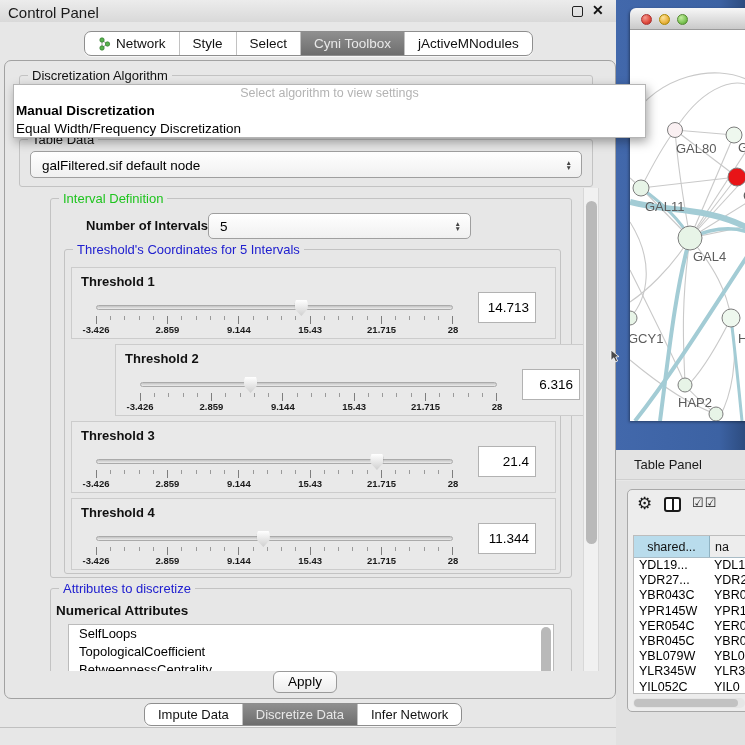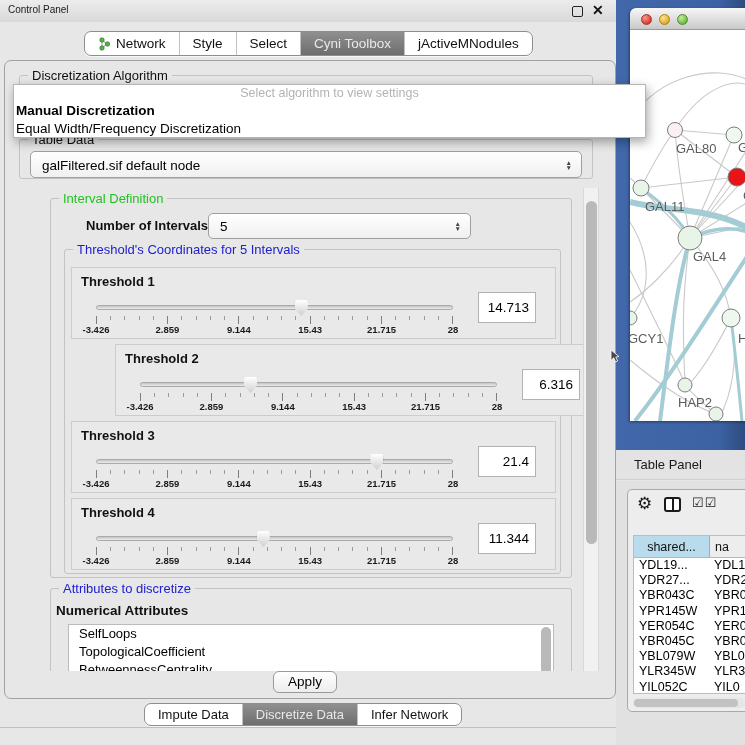--- a/index.html
+++ b/index.html
@@ -3,21 +3,21 @@
 <meta charset="utf-8">
 <style>
   html,body{margin:0;padding:0;background:#cfcfcf;}
   *{box-sizing:border-box;}
   .screen{position:relative;width:745px;height:745px;overflow:hidden;
           font-family:"Liberation Sans",sans-serif;background:#e7e7e7;color:#111;}
   .abs{position:absolute;}
 
   
   .cp-titlebar{left:0;top:0;width:616px;height:22px;background:linear-gradient(#ececec,#d9d9d9);}
-  .cp-title{position:absolute;left:8px;top:4px;font-size:10px;color:#1a1a1a;}
+  .cp-title{position:absolute;left:8px;top:4px;font-size:15px;color:#1a1a1a;}
   .float-icon{position:absolute;left:572px;top:6px;width:11px;height:11px;border:1.5px solid #222;border-radius:2px;background:transparent;}
   .close-icon{position:absolute;left:592px;top:2px;font-size:14px;font-weight:bold;color:#111;}
 
   .seg{position:absolute;display:flex;border:1px solid #8e8e8e;border-radius:7px;background:#fff;overflow:hidden;height:25px;box-shadow:0 1px 1px rgba(255,255,255,.7);}
   .seg-item{display:flex;align-items:center;gap:5px;padding:0 13px;font-size:13.5px;color:#111;border-left:1px solid #c2c2c2;cursor:default;white-space:nowrap;}
   .seg-item:first-child{border-left:none;}
   .seg-item.sel{background:linear-gradient(#8f8f8f,#6e6e6e);color:#e8e8e8;}
   .top-seg{left:84px;top:31px;}
   .bottom-seg{left:144px;top:703px;height:23px;}
   .bottom-seg .seg-item{font-size:13px;}
@@ -151,21 +151,21 @@
       <span class="group-title">Discretization Algorithm</span>
     </div>
     <div class="abs combo-behind"></div>
 
     <div class="abs popup">
       <div class="popup-prompt">Select algorithm to view settings</div>
       <div class="popup-opt first">Manual Discretization</div>
       <div class="popup-opt">Equal Width/Frequency Discretization</div>
     </div>
 
-    <div class="group" style="left:14px;top:78px;width:574px;height:40px;">
+    <div class="group" style="left:14px;top:78px;width:574px;height:48px;">
       <span class="group-title">Table Data</span>
       <div class="combo" style="left:10px;top:11px;width:552px;height:27px;">
         <span class="combo-text">galFiltered.sif default node</span>
         <span class="combo-arrows">
             <span>▲</span>
             <span>▼</span>
           </span>
       </div>
     </div>
 

